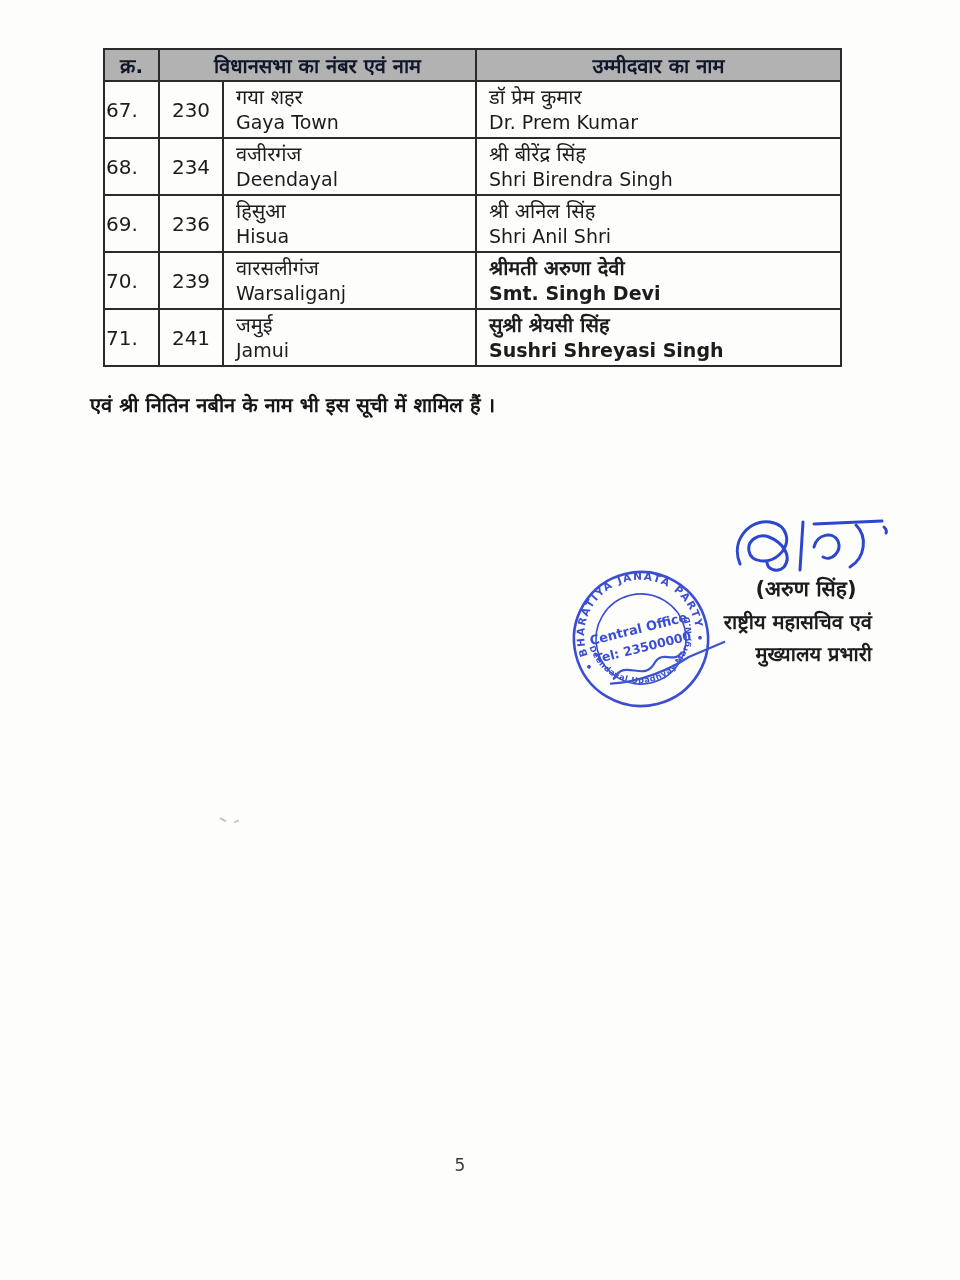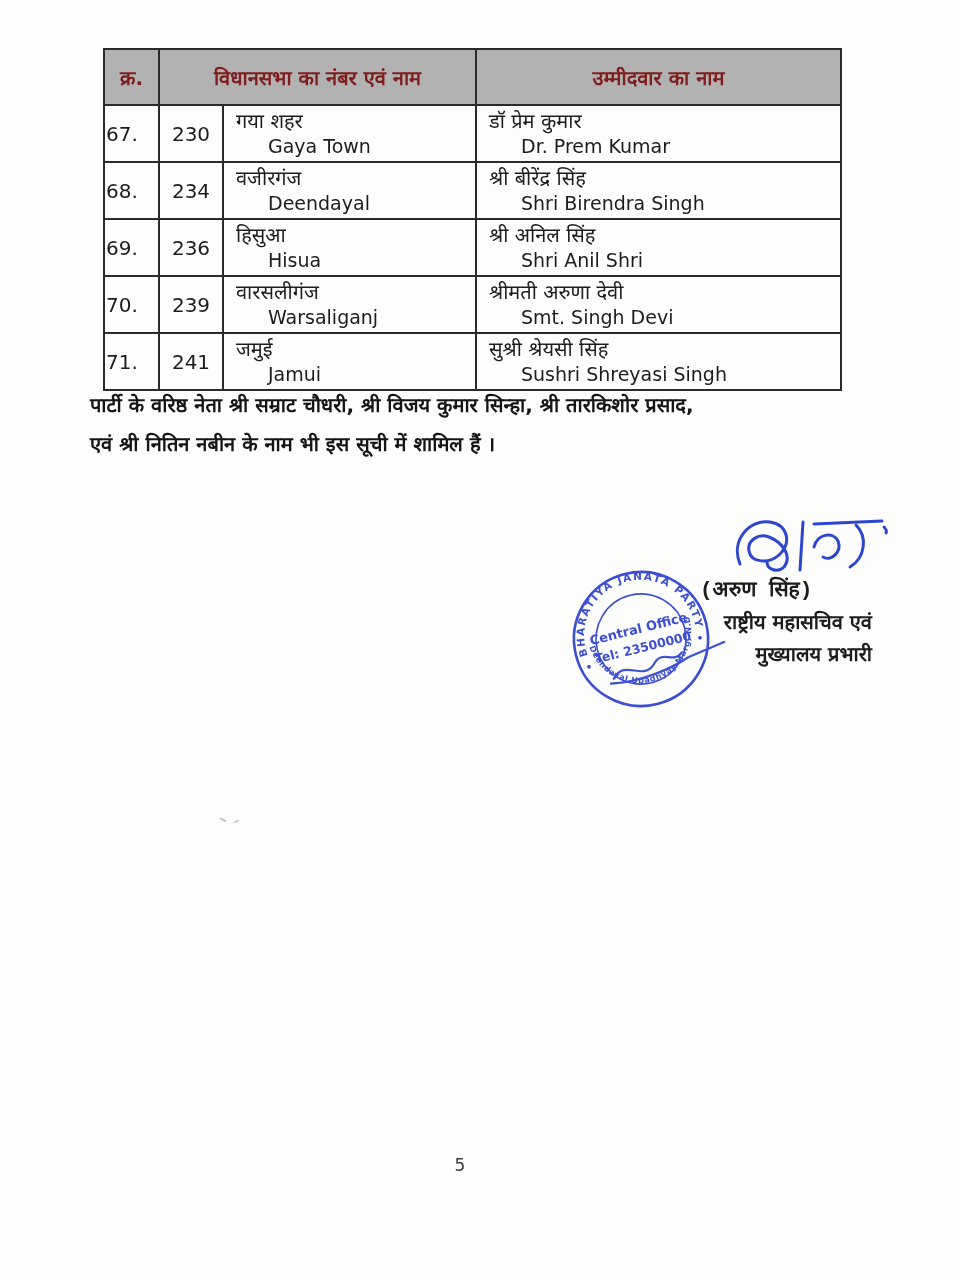--- a/index.html
+++ b/index.html
@@ -13,40 +13,40 @@
   
   table.doc-table {
     position:absolute; left:103px; top:48px;
     border-collapse:collapse; table-layout:fixed; width:737px;
   }
   .doc-table th, .doc-table td {
     border:2px solid #2b2b2b; box-sizing:border-box;
     vertical-align:middle; overflow:hidden;
   }
   .doc-table th {
-    background:#b2b2b2; height:56px;
-    font-size:20px; font-weight:700; text-align:center; color:#7f1d1d;
+    background:#b2b2b2; height:32px;
+    font-size:20px; font-weight:700; text-align:center; color:#0f172a;
   }
   .doc-table td { height:55px; font-size:20px; }
   td.c-sno  { text-align:left; }
   td.c-num  { text-align:center;margin-top:15px; }
   td.c-const, td.c-cand { padding:2px 12px; }
   .cell-hi { font-size:20px; line-height:26px; white-space:nowrap; }
-  .cell-en { font-size:19px; line-height:25px; white-space:nowrap;margin-left:32px; }
-  .bold-cand .cell-hi, .bold-cand .cell-en { font-weight:400; }
+  .cell-en { font-size:19px; line-height:25px; white-space:nowrap; }
+  .bold-cand .cell-hi, .bold-cand .cell-en { font-weight:700; }
 
   
   .para { position:absolute; left:90px; top:386px; width:790px; font-weight:700; color:#151515; }
   .pline { font-size:20px; line-height:39px; white-space:nowrap; }
 
   
   .sig-svg   { position:absolute; left:726px; top:512px; }
   .sig-svg path { stroke:#2c46cf; stroke-width:3; fill:none; stroke-linecap:round; stroke-linejoin:round; }
-  .sig-name  { position:absolute; left:700px; top:574px; width:212px; text-align:left;
-               font-size:21px; font-weight:700; white-space:nowrap;font-family:Liberation Mono, monospace; }
+  .sig-name  { position:absolute; left:700px; top:574px; width:212px; text-align:center;
+               font-size:21px; font-weight:700; white-space:nowrap; }
   .sig-title { position:absolute; left:690px; top:606px; width:182px; text-align:center;
                font-weight:600; }
   .sig-title .tline { font-size:20px; line-height:32px; white-space:nowrap;text-align:right; }
 
   
   .stamp { position:absolute; left:571px; top:569px; transform:rotate(-14deg); opacity:0.92; overflow:visible; }
   .stamp .ring   { fill:none; stroke:#2b3fd0; }
   .stamp .arcTxt { fill:#2b3fd0; font-family:"DejaVu Sans","Liberation Sans",sans-serif; }
   .st-top { font-size:10.5px; font-weight:700; letter-spacing:1.6px; }
   .st-bot { font-size:8.2px; font-weight:600; letter-spacing:0.6px; }
@@ -139,21 +139,20 @@
         </td>
         <td class="c-cand bold-cand">
           <div class="cell-hi">सुश्री श्रेयसी सिंह</div>
           <div class="cell-en">Sushri Shreyasi Singh</div>
         </td>
       </tr>
     </tbody>
   </table>
 
   <div class="para">
-    <div class="pline">पार्टी के वरिष्ठ नेता श्री सम्राट चौधरी, श्री विजय कुमार सिन्हा, श्री तारकिशोर प्रसाद,</div>
     <div class="pline">एवं श्री नितिन नबीन के नाम भी इस सूची में शामिल हैं ।</div>
   </div>
 
   <svg class="sig-svg" width="176" height="74" viewBox="0 0 176 74">
     <path d="M 14,52 C 4,28 24,7 44,10 C 62,13 66,31 53,43 C 43,52 25,51 23,39 C 21,28 33,21 43,25 C 58,31 66,45 58,55 C 52,61 41,58 41,50"></path>
     <path d="M 77,10 L 74,58"></path>
     <path d="M 88,35 C 91,22 107,19 112,29 C 116,39 106,50 97,45"></path>
     <path d="M 88,12 L 156,9"></path>
     <path d="M 130,13 C 142,25 139,46 124,55"></path>
     <path d="M 158,15 c 2,2 3,4 2,6"></path>

